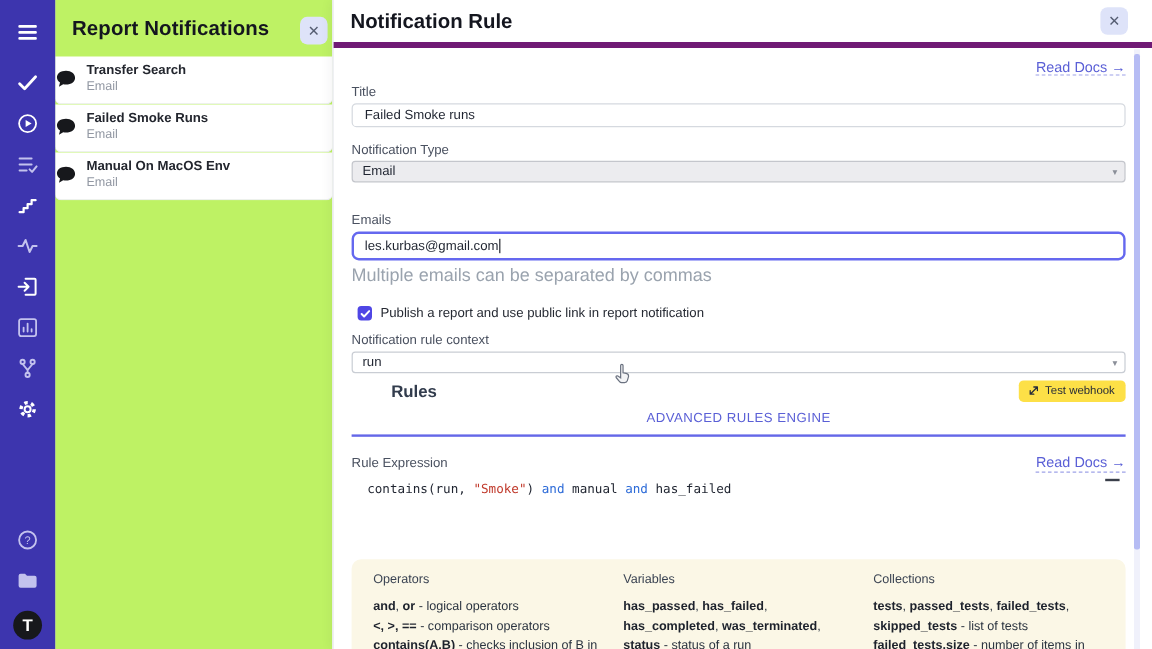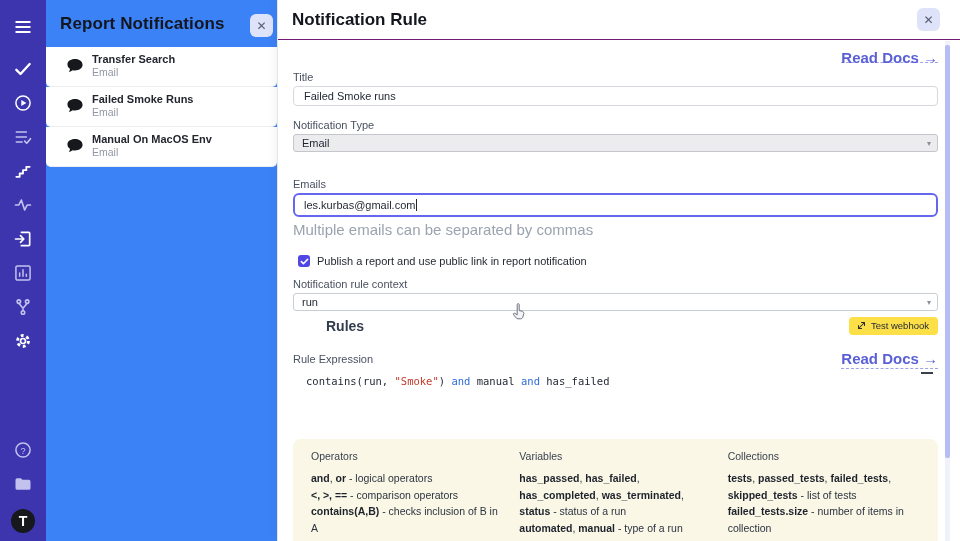--- a/index.html
+++ b/index.html
@@ -15,44 +15,44 @@
     align-items:center; justify-content:center; cursor:pointer; }
   .sb-icon svg { width:20px; height:20px; display:block; }
   .sb-icon.dim { color:#c3c2ee; }
   .sb-icon.first { margin-top:16px; margin-bottom:14px; }
   .sb-spacer { flex:1; }
   .sb-bottom { display:flex; flex-direction:column; align-items:center; margin-bottom:8px; }
   .logo-circle { width:24px; height:24px; border-radius:50%; background:#17181c; color:#fff;
     font-weight:bold; font-size:14px; display:flex; align-items:center; justify-content:center; margin-top:8px; }
 
   
-  .list-panel { position:absolute; left:46px; top:0; bottom:0; width:231px; background:#3b82f6; z-index:3; }
+  .list-panel { position:absolute; left:46px; top:0; bottom:0; width:231px; background:#bef264; z-index:3; }
   .lp-header { display:flex; align-items:flex-start; justify-content:space-between; padding:14px 4px 6px 14px; }
   .lp-title { font-size:17px; font-weight:700; color:#14161f; letter-spacing:.1px; }
   .icon-btn { width:23px; height:23px; border-radius:6px; background:#dee3f9; color:#555d72;
     font-size:12px; display:flex; align-items:center; justify-content:center; cursor:pointer; flex:0 0 auto; }
   .lp-items { margin-top:4px; }
-  .lp-item { display:flex; align-items:center; gap:8px; padding:6px 10px 7px 20px; background:#fff;
+  .lp-item { display:flex; align-items:center; gap:8px; padding:6px 10px 7px 0; background:#fff;
     border-bottom:1px solid #eceef2; border-radius:0 0 5px 5px; cursor:pointer; }
   .bubble { width:18px; height:16px; flex:0 0 auto; }
   .lp-item-text { display:flex; flex-direction:column; }
   .lp-item-title { font-size:11px; font-weight:700; color:#23262e; line-height:13px; }
   .lp-item-sub { font-size:10.5px; color:#9298a3; line-height:13px; }
 
   
   .modal { position:absolute; left:277px; top:0; right:0; bottom:0; background:#fff;
     border-left:1px solid #e4e6ec; box-shadow:-3px 0 8px rgba(30,30,60,.05); z-index:4; }
-  .m-header { height:40px; border-bottom:1px solid #701a75; display:flex; align-items:center;
+  .m-header { height:40px; border-bottom:5px solid #701a75; display:flex; align-items:center;
     justify-content:space-between; padding:0 20px 0 14px; }
   .m-title { font-size:17px; font-weight:700; color:#14161f; }
   .m-body { padding:0 22px 0 15px; }
 
   .docs-row { display:flex; justify-content:flex-end; margin-top:9px; height:14px; }
-  .read-docs { font-size:15px; color:var(--accent,#5a5fd6); text-decoration:none;
-    border-bottom:1px dashed #9ea2e8; padding-bottom:1px; cursor:pointer;font-weight:bold; }
+  .read-docs { font-size:12px; color:var(--accent,#5a5fd6); text-decoration:none;
+    border-bottom:1px dashed #9ea2e8; padding-bottom:1px; cursor:pointer; }
 
   .field-label { margin-top:8px; font-size:11px; color:#4a5160; }
   .text-input { margin-top:3px; height:20px; width:100%; border:1px solid #d5d9df; border-radius:4px;
     font-size:11px; color:#1f2430; display:flex; align-items:center; padding:0 10px; background:#fff; }
 
   .select { margin-top:3px; height:18px; width:100%; border:1px solid #c4c6cc; border-radius:3px;
     background:#ececef; font-size:11px; color:#1f2430; display:flex; align-items:center;
     justify-content:space-between; padding:0 6px 0 8px; cursor:pointer; }
   .select.white { background:#fff; border-color:#c9cdd4; }
   .select .arrow { font-size:8px; color:#8b8f99; }
@@ -275,20 +275,23 @@
       <div class="rules-row">
         <div class="rules-heading">Rules</div>
         <button class="webhook-btn">
           <svg viewBox="0 0 12 12" fill="none" stroke="#262b38" stroke-width="1.4" stroke-linecap="round" stroke-linejoin="round">
               <path d="M2 10L10 2M10 2H6M10 2v4M2 10h4M2 10V6"></path>
             </svg>
           <span>Test webhook</span>
         </button>
       </div>
 
+      <div class="tab-row">
+        <span class="tab">ADVANCED RULES ENGINE</span>
+      </div>
 
       <div class="expr-row">
         <span class="expr-label">Rule Expression</span>
         <a class="read-docs">Read Docs →</a>
       </div>
 
       <div class="code-area">
         <div class="code-line" id="code-line"><span>contains(run, </span><span class="str">"Smoke"</span><span>) </span><span class="kw">and</span><span> manual </span><span class="kw">and</span><span> has_failed</span></div>
         <div class="code-dash"></div>
       </div>

